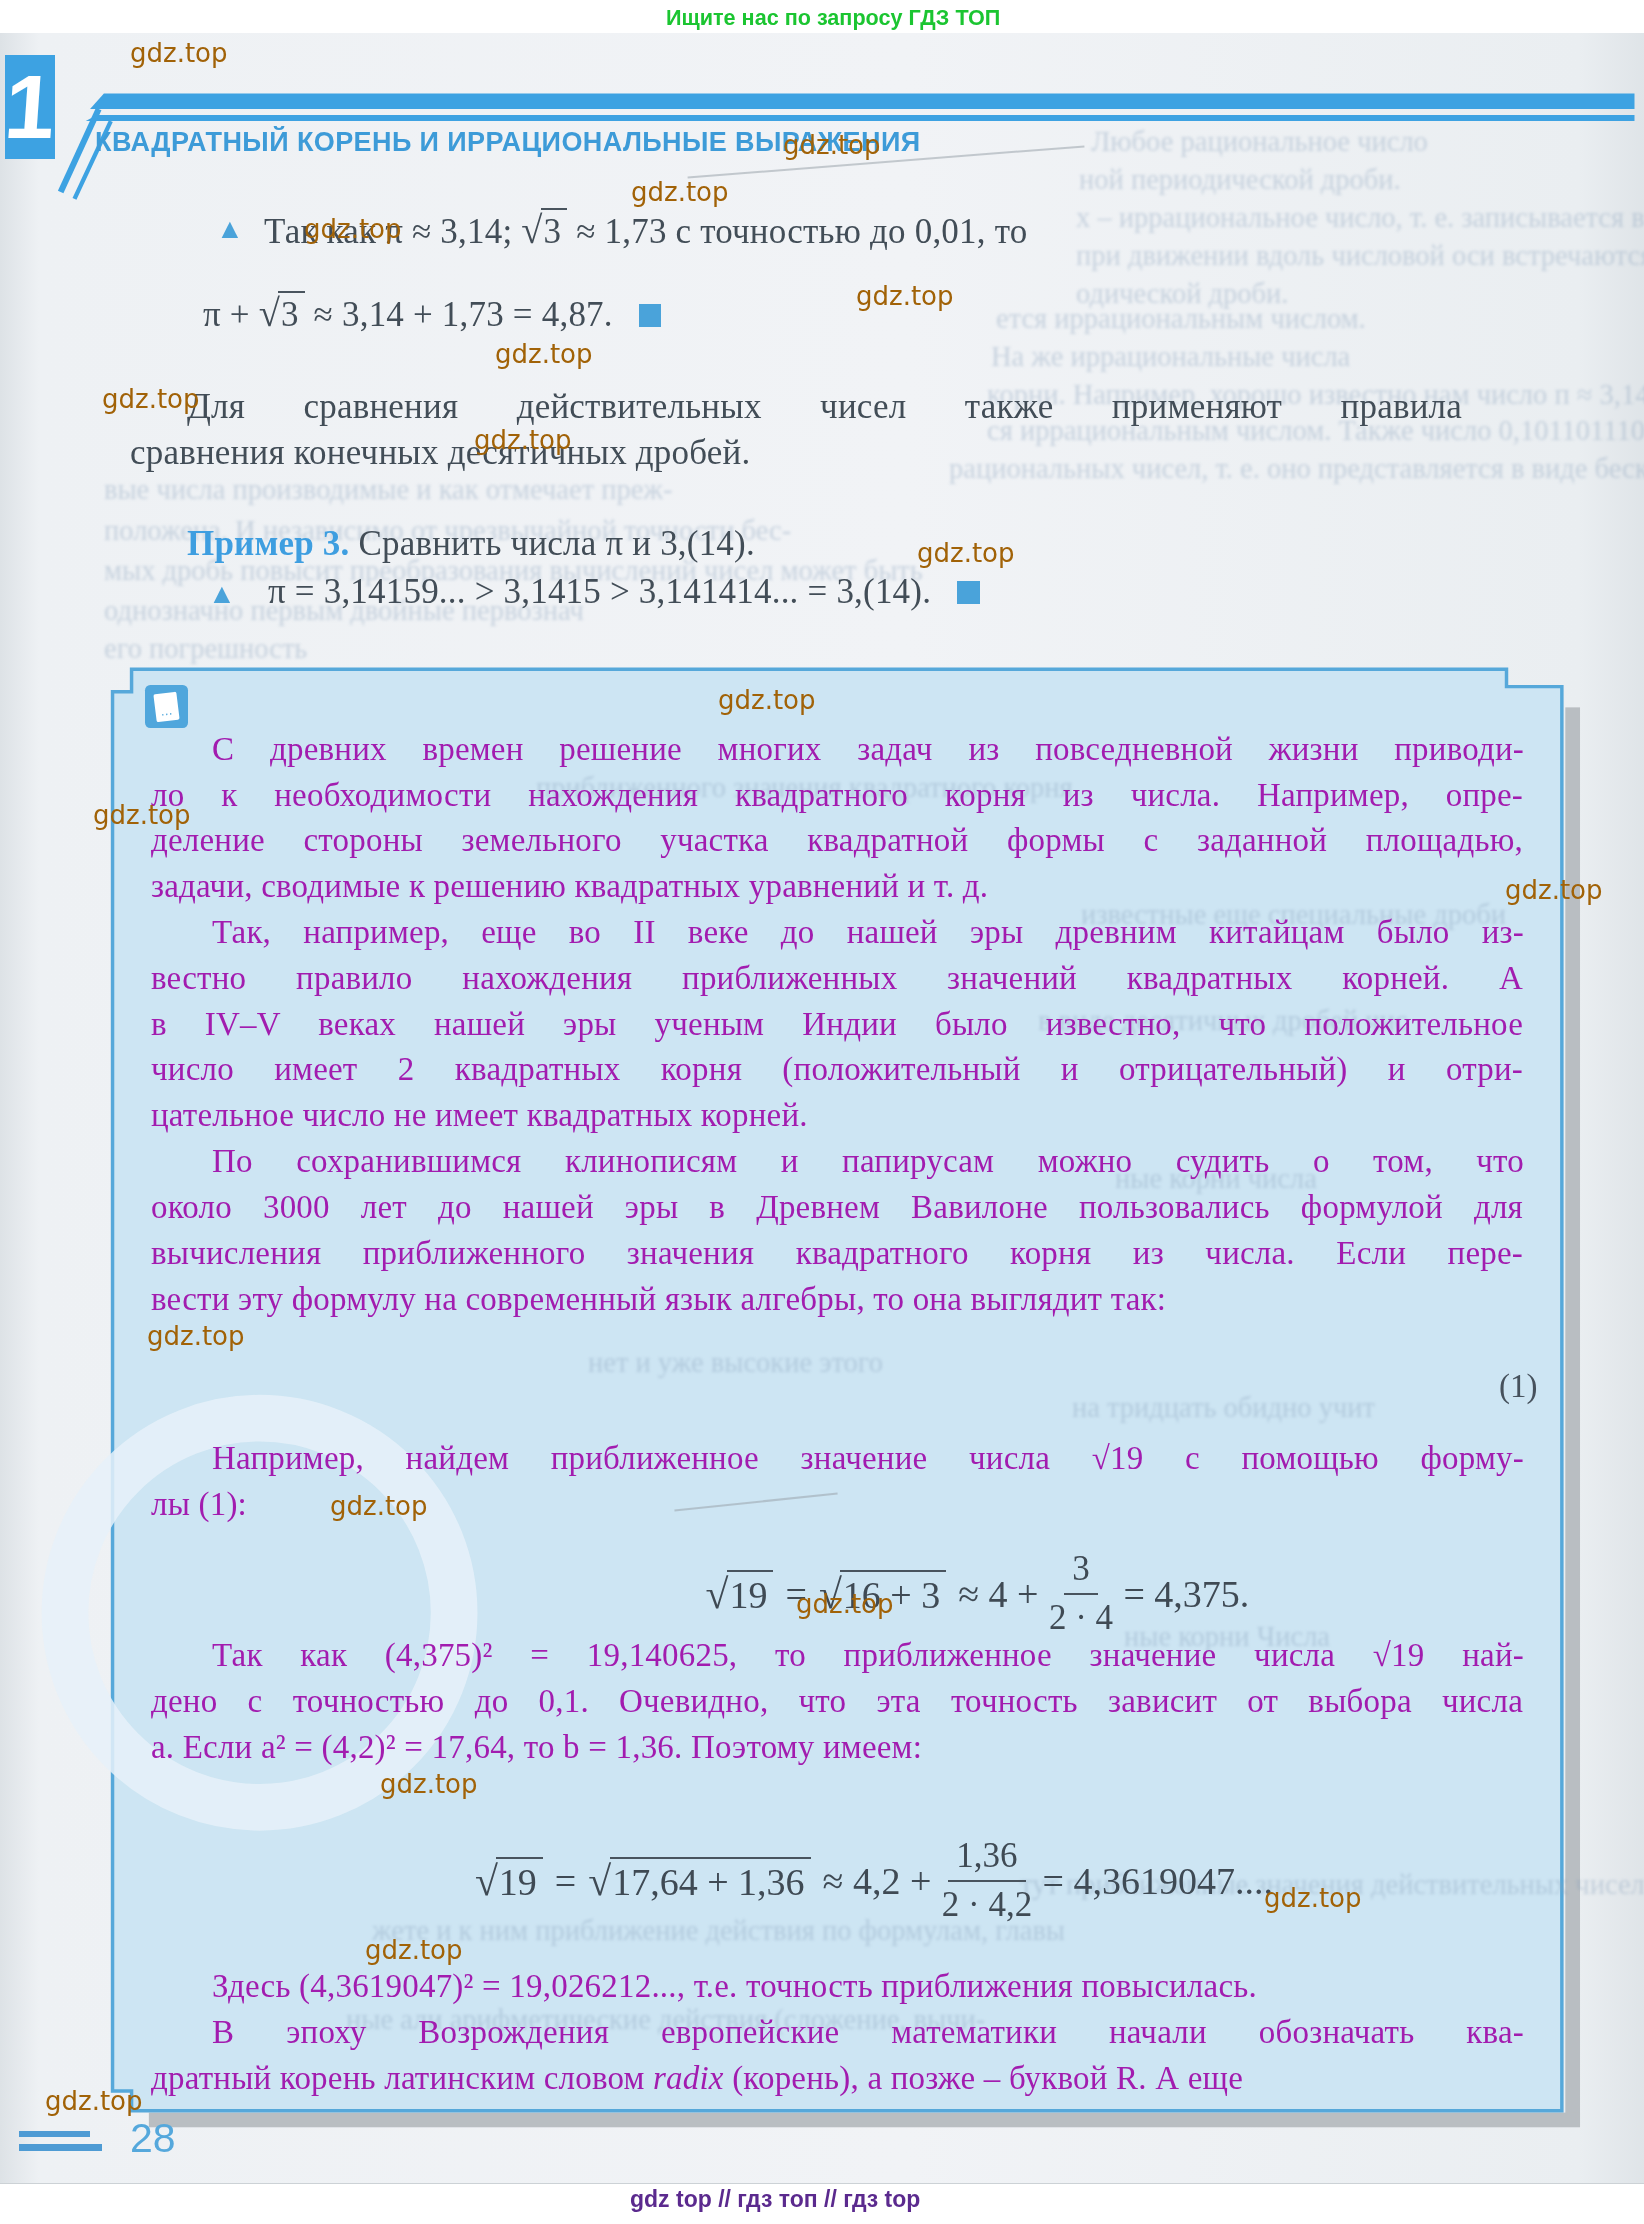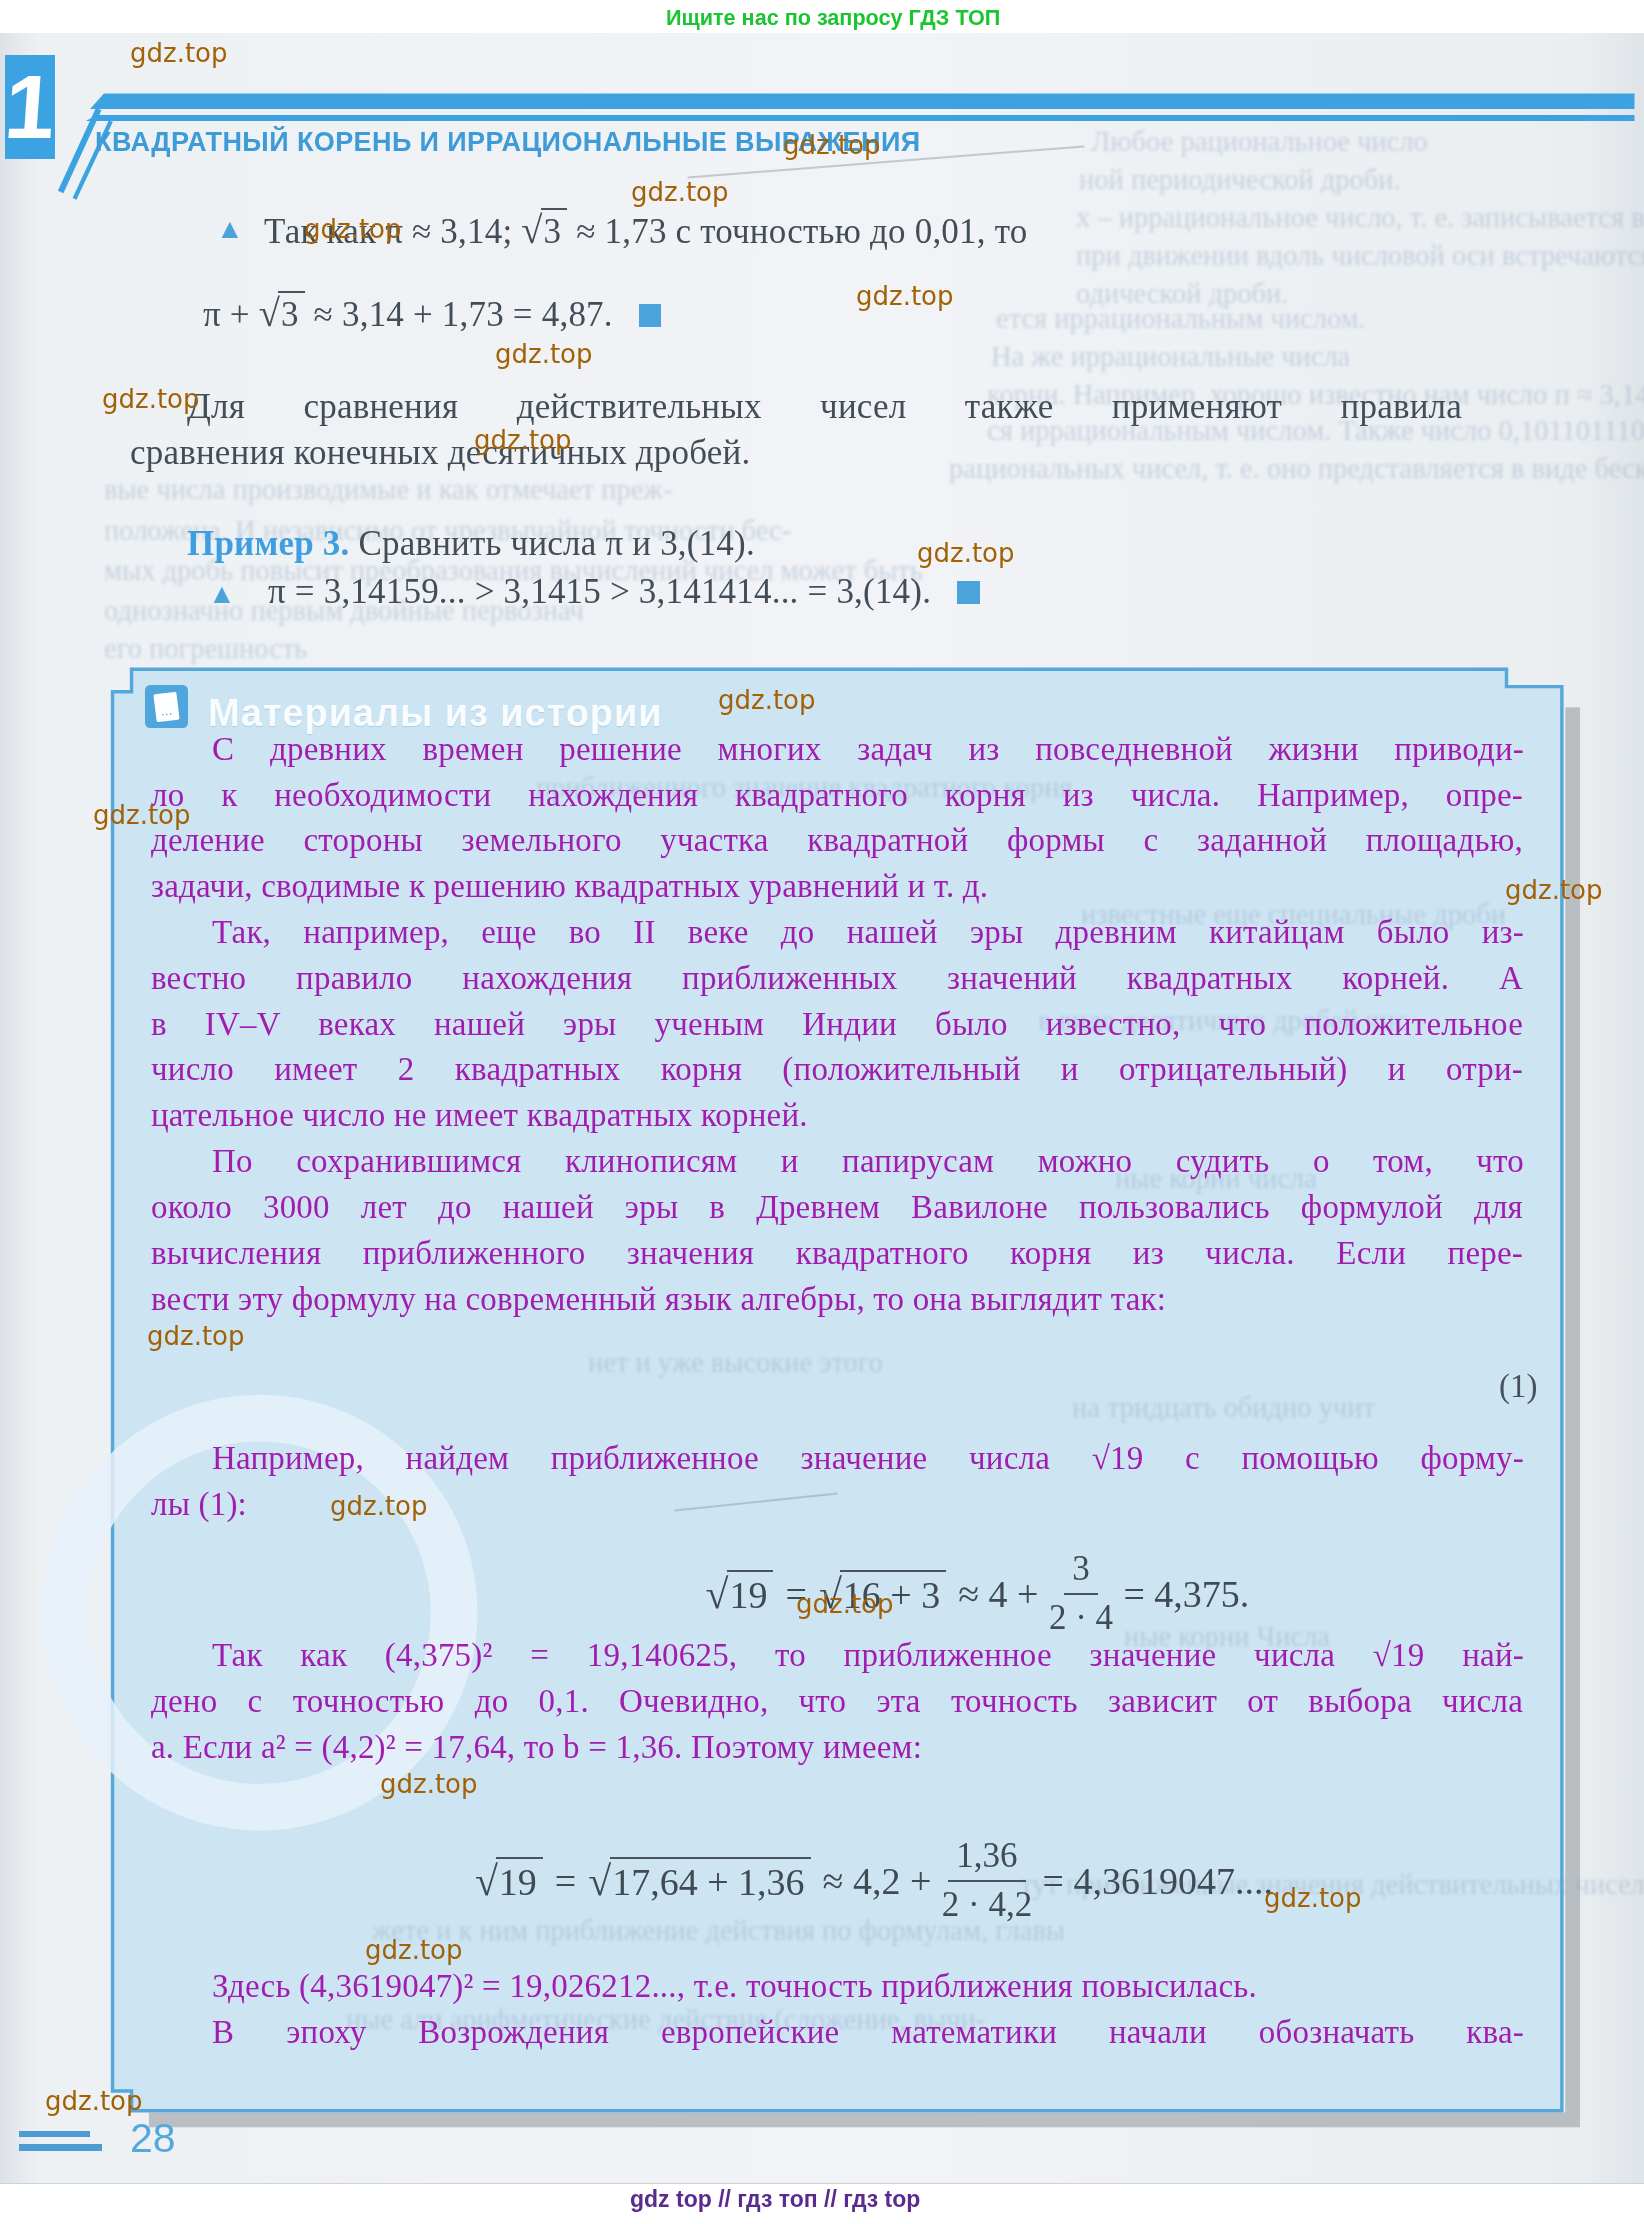--- a/index.html
+++ b/index.html
@@ -129,21 +129,20 @@
     <span class="example-label">Пример 3.</span><span> Сравнить числа  π  и 3,(14).</span>
   </div>
   <div class="tri" style="left:208px;top:578px;">▲</div>
   <div class="line main-line" style="left:268px;top:572px;">
     <span>π = 3,14159... &gt; 3,1415 &gt; 3,141414... = 3,(14).</span><span class="endsq"></span>
   </div>
 
   <div class="hist-icon">
       <div class="paper">⋯</div>
     </div>
-  <div class="hist-title">Материалы из истории</div>
 
   <div id="lines-layer">
       <div class="line main-line jst" style="left: 187px; top: 387px; width: 1275px;">Для сравнения действительных чисел также применяют правила</div>
       <div class="line main-line" style="left: 130px; top: 433px;">сравнения конечных десятичных дробей.</div>
       <div class="line box-line jst" style="left: 212px; top: 731px; width: 1312px;">С древних времен решение многих задач из повседневной жизни приводи-</div>
       <div class="line box-line jst" style="left: 151px; top: 777px; width: 1372px;">ло к необходимости нахождения квадратного корня из числа. Например, опре-</div>
       <div class="line box-line jst" style="left: 151px; top: 822px; width: 1372px;">деление стороны земельного участка квадратной формы с заданной площадью,</div>
       <div class="line box-line" style="left: 151px; top: 868px;">задачи, сводимые к решению квадратных уравнений и т. д.</div>
       <div class="line box-line jst" style="left: 212px; top: 914px; width: 1312px;">Так, например, еще во II веке до нашей эры древним китайцам было из-</div>
       <div class="line box-line jst" style="left: 151px; top: 960px; width: 1372px;">вестно правило нахождения приближенных значений квадратных корней. А</div>
@@ -188,20 +187,23 @@
     <span class="sq"><span class="rsym">√</span><span class="rad">17,64 + 1,36</span></span>
     <span class="gap"></span>
       <span>≈ 4,2 +</span>
     <span class="frac">
         <span class="num">1,36</span>
         <span class="den">2 · 4,2</span>
       </span>
     <span>= 4,3619047....</span>
   </div>
 
+  <div class="line box-line" style="left:151px;top:2060px;">
+    <span>дратный корень латинским словом </span><span class="vi">radix</span><span> (корень), а позже – буквой R. А еще</span>
+  </div>
 
   <div class="pgbar" style="left:19px;top:2131px;width:71px;height:6px;"></div>
   <div class="pgbar" style="left:19px;top:2144px;width:83px;height:7px;"></div>
   <div class="pagenum">28</div>
 
   <div id="wm-layer">
       <span class="wm" style="left: 130px; top: 38px;">gdz.top</span>
       <span class="wm" style="left: 783px; top: 130px;">gdz.top</span>
       <span class="wm" style="left: 631px; top: 177px;">gdz.top</span>
       <span class="wm" style="left: 304px; top: 214px;">gdz.top</span>

